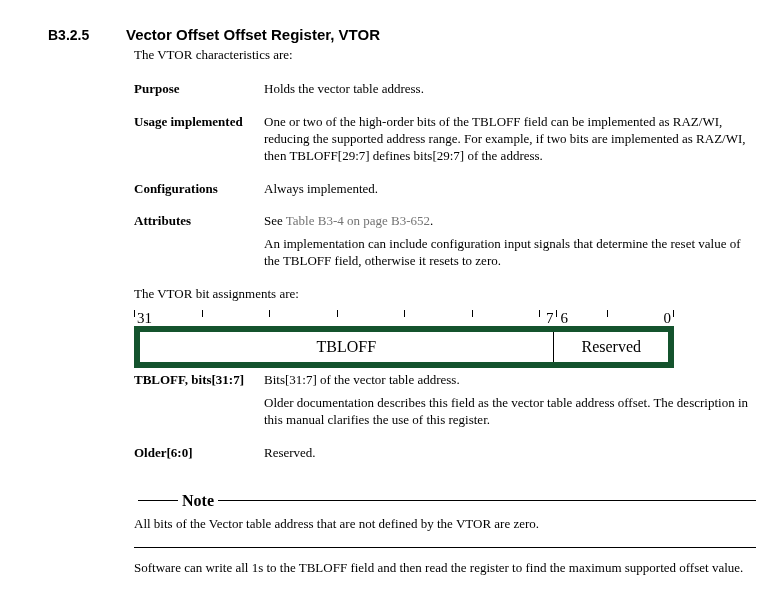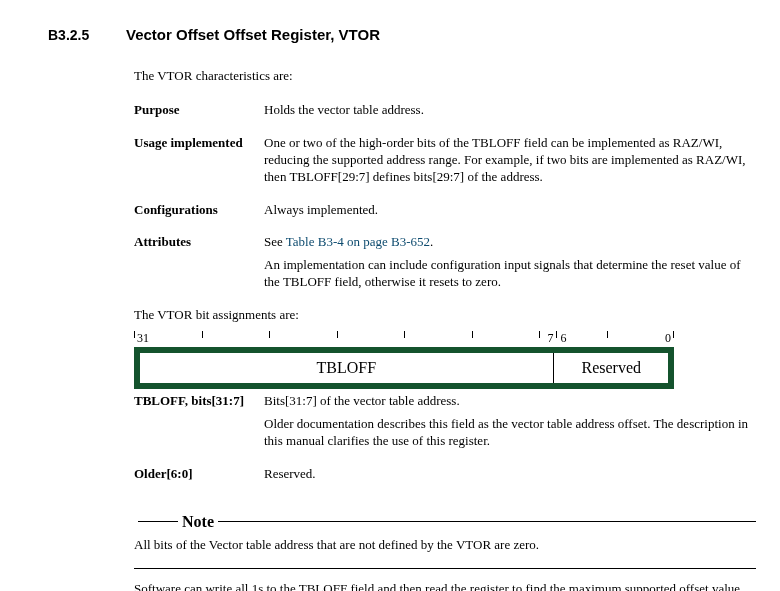--- a/index.html
+++ b/index.html
@@ -12,21 +12,21 @@
     width: 780px;
   }
   .page {
     padding: 26px 24px 20px 24px;
     box-sizing: border-box;
     width: 780px;
   }
   .heading-row {
     display: flex;
     align-items: baseline;
-    margin-bottom: 25px;
+    margin-bottom: 4px;
     padding-left: 24px;
   }
   .sec-num {
     font-family: Arial, Helvetica, sans-serif;
     font-weight: bold;
     font-size: 14px;
     width: 78px;
   }
   .sec-title {
     font-family: Arial, Helvetica, sans-serif;
@@ -49,36 +49,36 @@
     font-weight: bold;
   }
   .dl-def {
     flex: 1;
     line-height: 1.3;
   }
   .dl-def p {
     margin: 0 0 6px 0;
   }
   a.xref {
-    color: #0c4a6e;
+    color: #737373;
     text-decoration: none;
   }
   .bit-assign-intro {
     margin: 10px 0 8px 0;
   }
 
   
   .bitdiag {
     width: 540px;
     margin-bottom: 4px;
   }
   .ruler {
     position: relative;
     height: 16px;
-    font-size: 12px;
+    font-size: 15px;
     text-align: right;
   }
   .ruler .tick {
     position: absolute;
     top: 0;
     width: 1px;
     height: 7px;
     background: #000;
   }
   .ruler .lbl {

